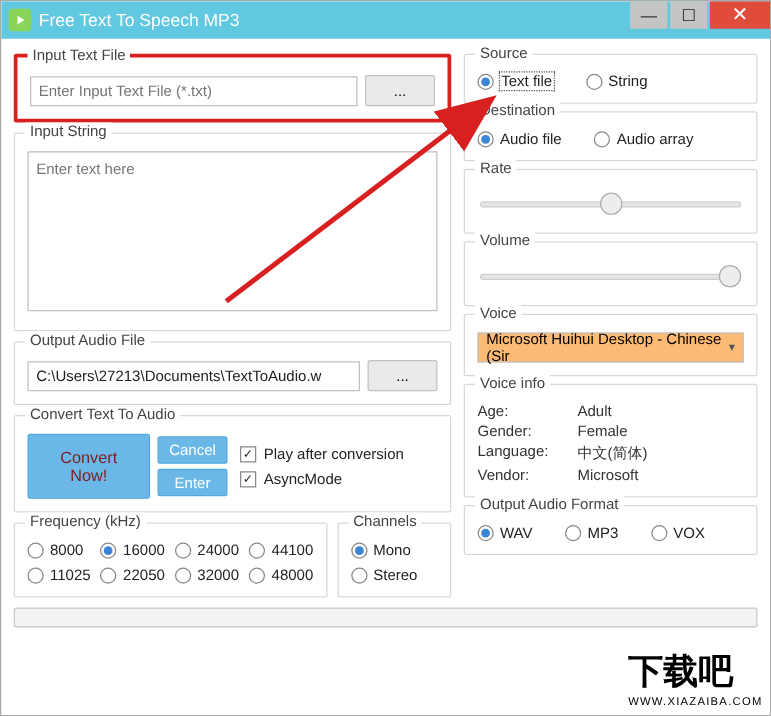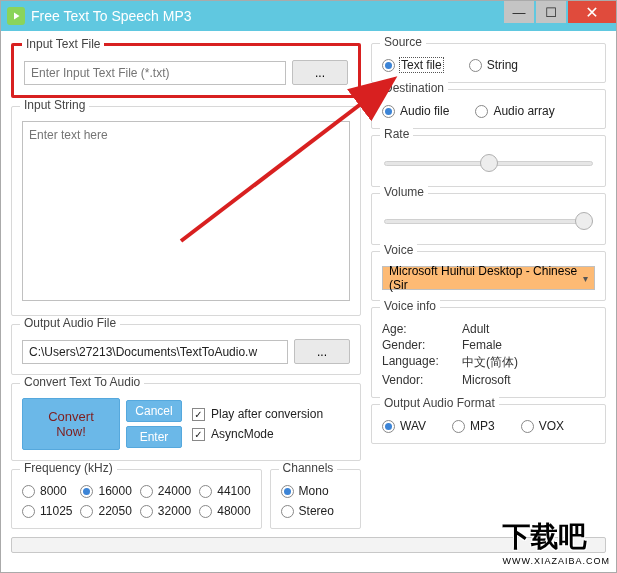--- a/index.html
+++ b/index.html
@@ -21,21 +21,21 @@
 
 .group { border: 1px solid #d8d8d8; border-radius: 2px; padding: 14px 10px 10px 10px; position: relative; }
 .group > .legend { position: absolute; top: -9px; left: 8px; background: #fff; padding: 0 4px; font-size: 12px; color: #444; }
 .group.hl { border: 3px solid #d82020; }
 
 .textbox { border: 1px solid #c0c0c0; background: #fff; height: 24px; padding: 2px 6px; font-size: 12px; color: #888; width: 100%; }
 .textbox.val { color: #222; }
 .row { display: flex; gap: 6px; align-items: center; }
 .btn { border: 1px solid #c0c0c0; background: #eaeaea; height: 25px; padding: 0 10px; font-size: 12px; cursor: default; border-radius: 2px; display:flex; align-items:center; justify-content:center;}
 .btn.browse { width: 56px; }
-.textarea { border: 1px solid #c0c0c0; background: #fff; height: 180px; padding: 6px; font-size: 12px; color: #888; resize: none; width:100%;}
+.textarea { border: 1px solid #c0c0c0; background: #fff; height: 128px; padding: 6px; font-size: 12px; color: #888; resize: none; width:100%;}
 
 
 .radio { display: inline-flex; align-items: center; gap: 5px; font-size: 12px; color: #222; }
 .radio .dot { width: 13px; height: 13px; border: 1px solid #888; border-radius: 50%; display:flex; align-items:center; justify-content:center; background:#fff;}
 .radio.sel .dot::after { content:""; width:7px; height:7px; background:#3c84d6; border-radius:50%; }
 .radio.focus .lbl { outline: 1px dotted #555; outline-offset: 0px; padding: 0 1px;}
 .radios { display: flex; gap: 26px; }
 
 
 .slider { position: relative; height: 22px; margin: 2px 2px; }

